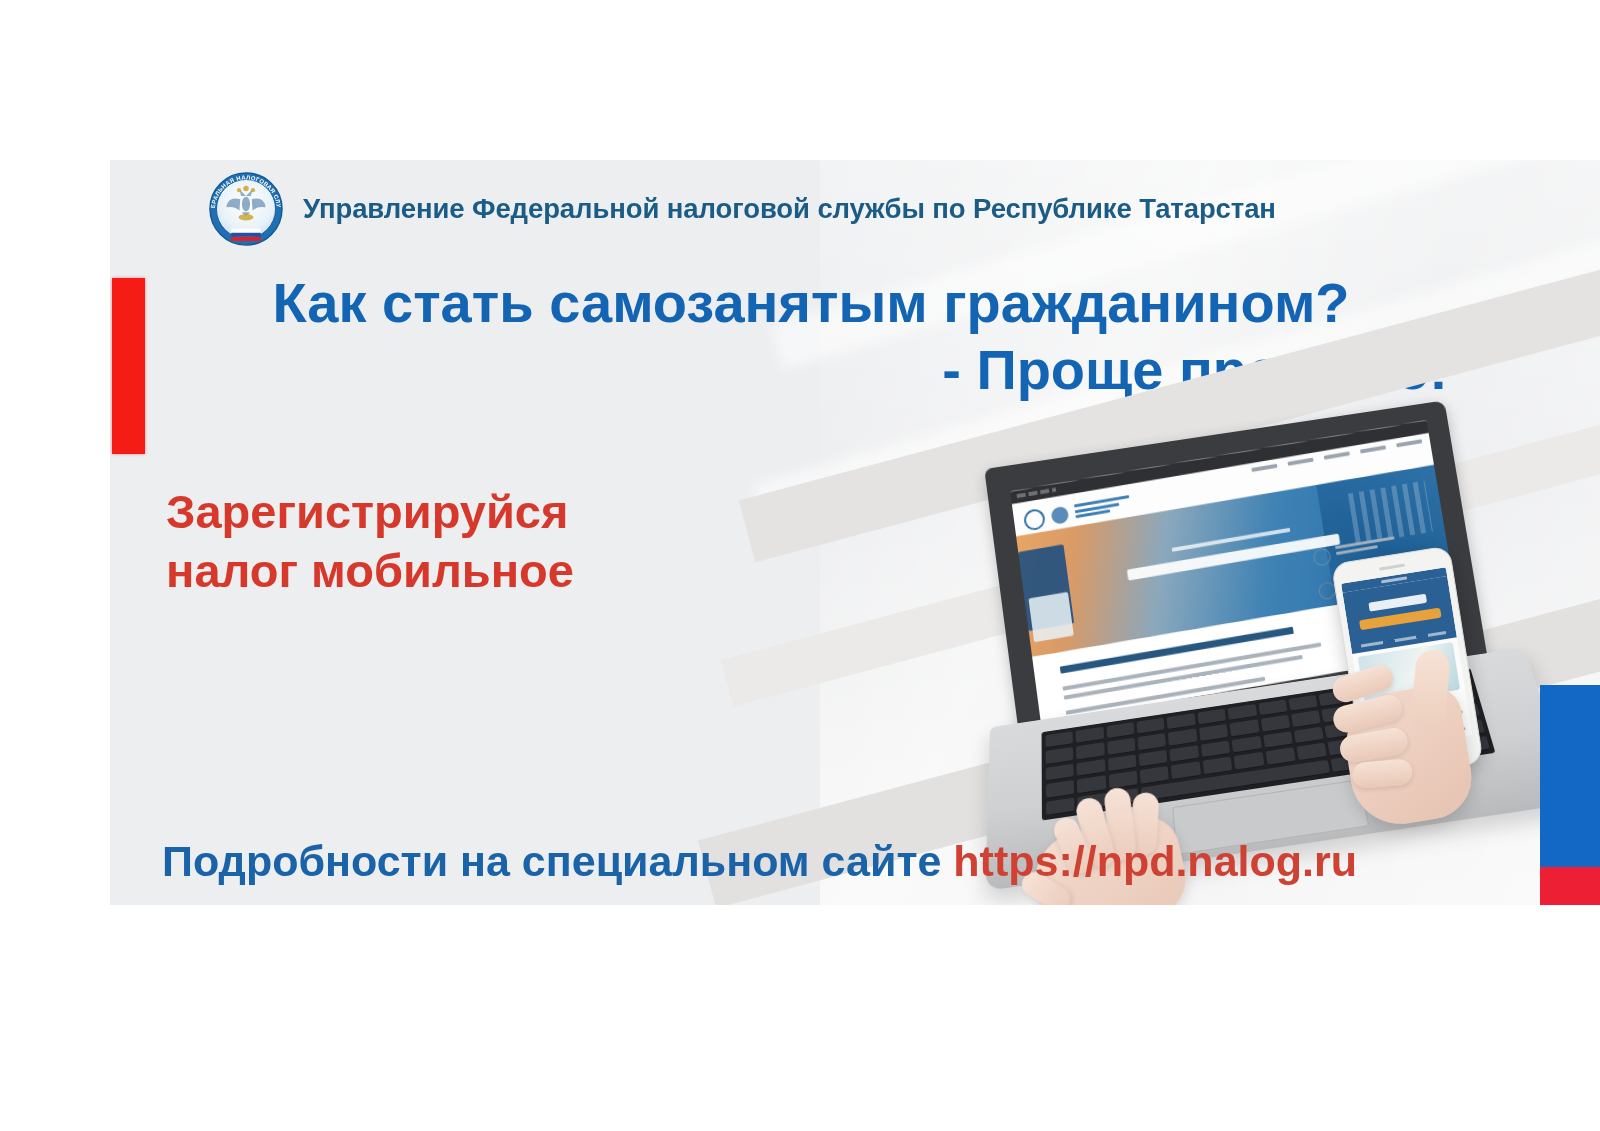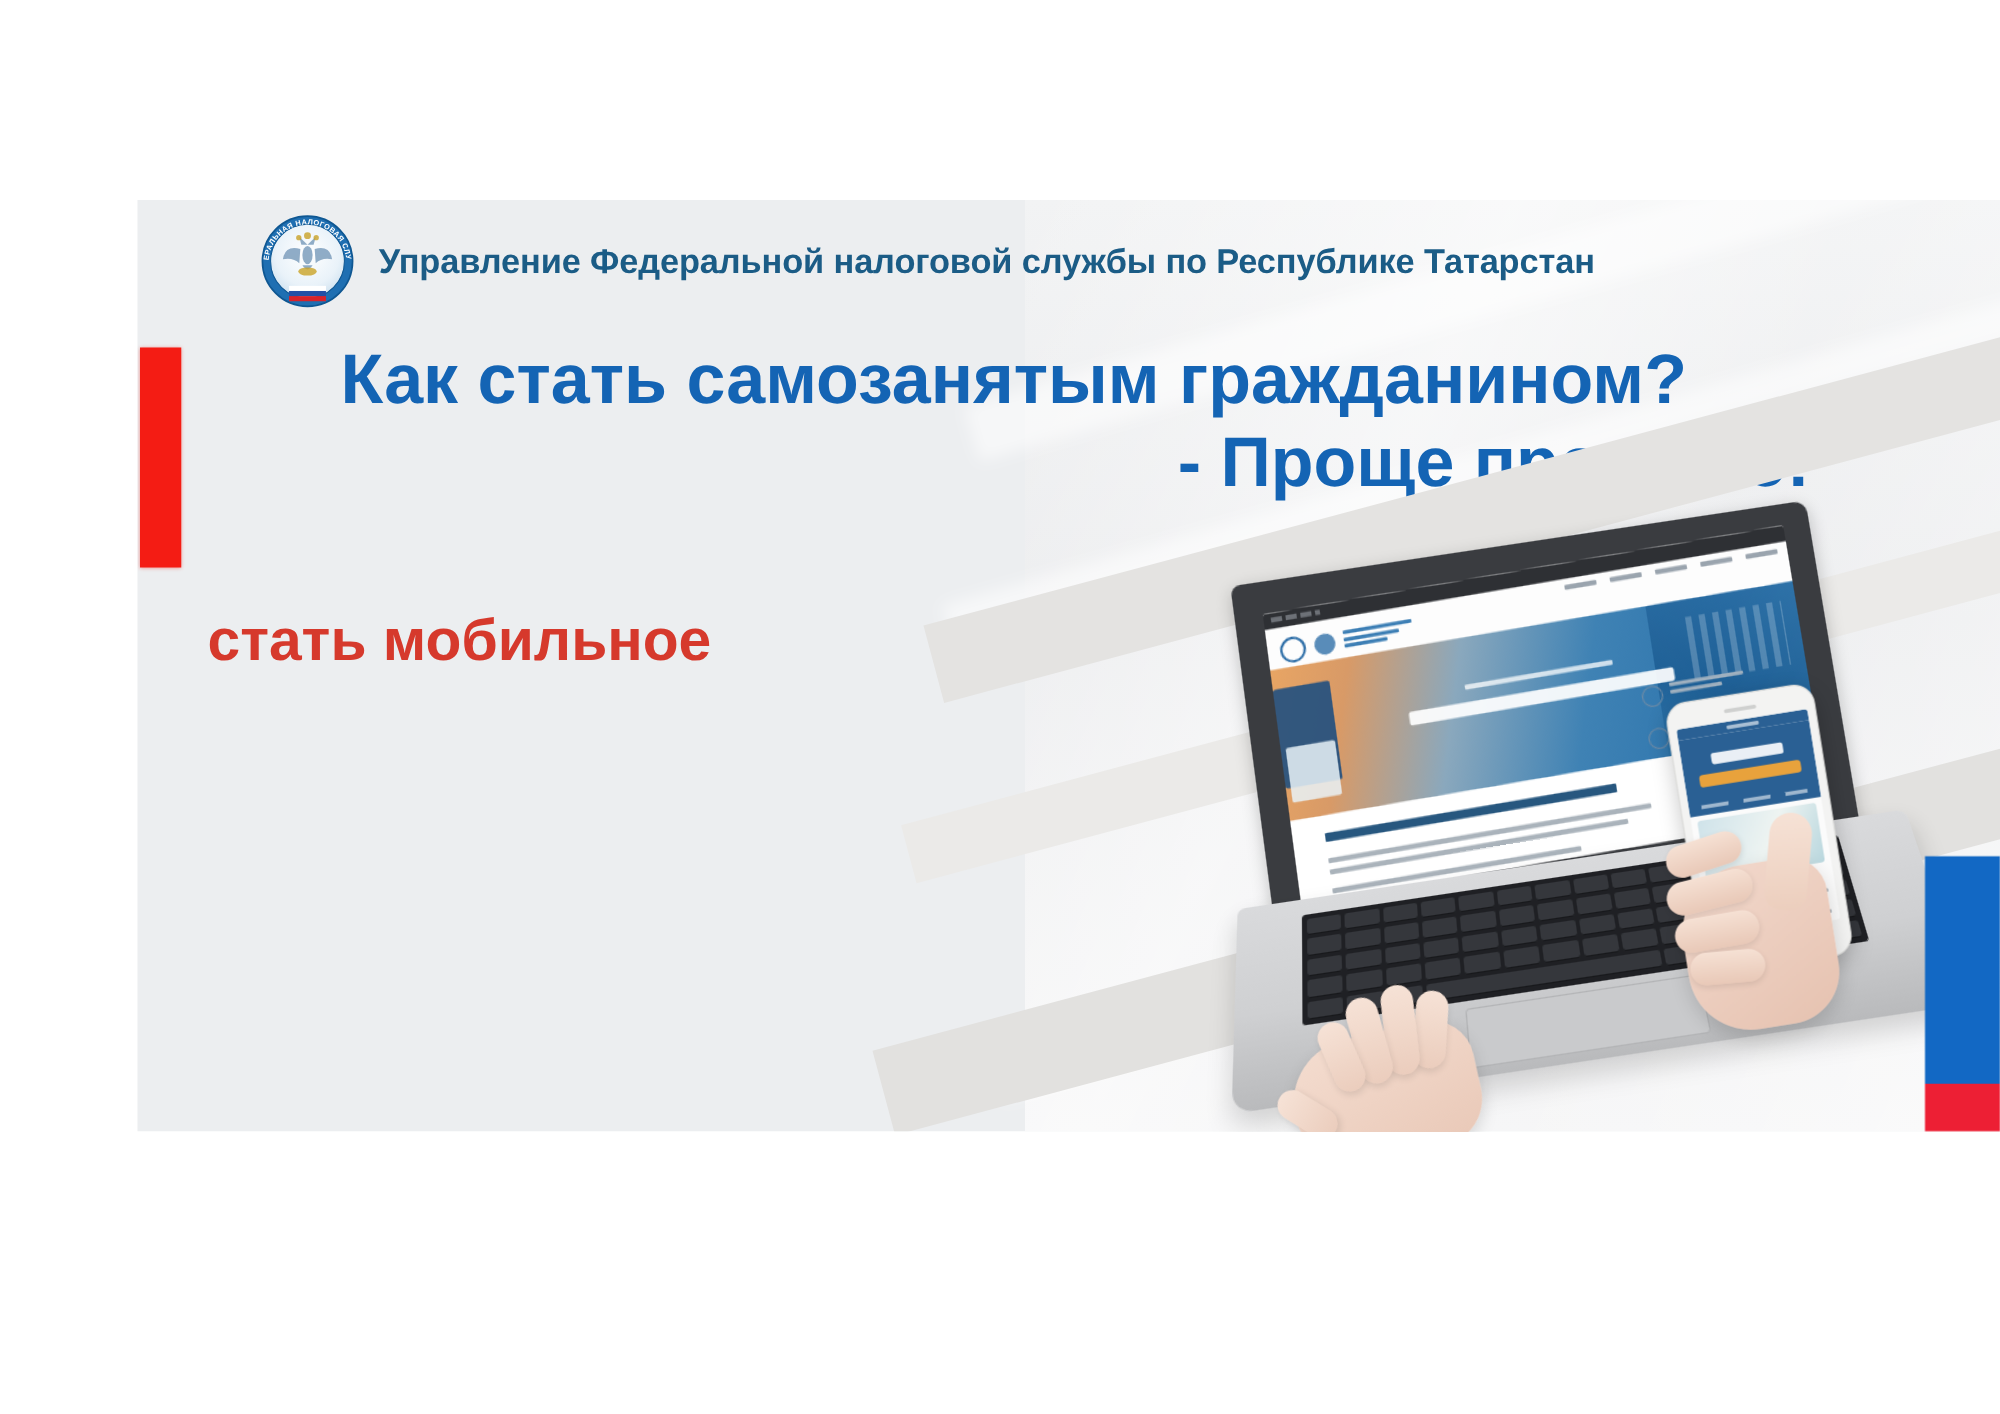--- a/index.html
+++ b/index.html
@@ -305,21 +305,22 @@
   </div>
 
   <div id="redbar"></div>
 
   <div id="headline">
     <span class="l1">Как стать самозанятым гражданином?</span>
     <span class="l2">- Проще простого!</span>
   </div>
 
   <div id="promo">
-    <div>стать мобильное</div>
+    <div>Зарегистрируйся</div>
+    <div>налог мобильное</div>
   </div>
 
   <div id="photo">
     <div class="plank" style="left:-120px; top:-40px; width:1000px; height:64px; background:#e4e3e1;"></div>
     <div class="plank" style="left:-140px; top:120px; width:1000px; height:48px; background:#ebeae8;"></div>
     <div class="plank" style="left:-160px; top:300px; width:1000px; height:70px; background:#e2e1df;"></div>
 
     <div id="laptop">
       <div id="lid">
         <div id="screen">
@@ -500,19 +501,23 @@
         <div class="palm2"></div>
         <div class="thumb"></div>
         <div class="fin" style="left:6px;  top:14px; width:62px; height:26px; transform:rotate(-9deg);"></div>
         <div class="fin" style="left:2px;  top:44px; width:70px; height:27px; transform:rotate(-5deg);"></div>
         <div class="fin" style="left:4px;  top:76px; width:68px; height:27px; transform:rotate(-1deg);"></div>
         <div class="fin" style="left:12px; top:106px; width:60px; height:26px; transform:rotate(4deg);"></div>
       </div>
     </div>
   </div>
 
+  <div id="bottomline">
+    <span>Подробности на специальном сайте</span>
+    <span class="url">https://npd.nalog.ru</span>
+  </div>
 
   <div id="flagblock">
     <div class="blue"></div>
     <div class="red"></div>
   </div>
 
 </div>
 
 </body></html>

